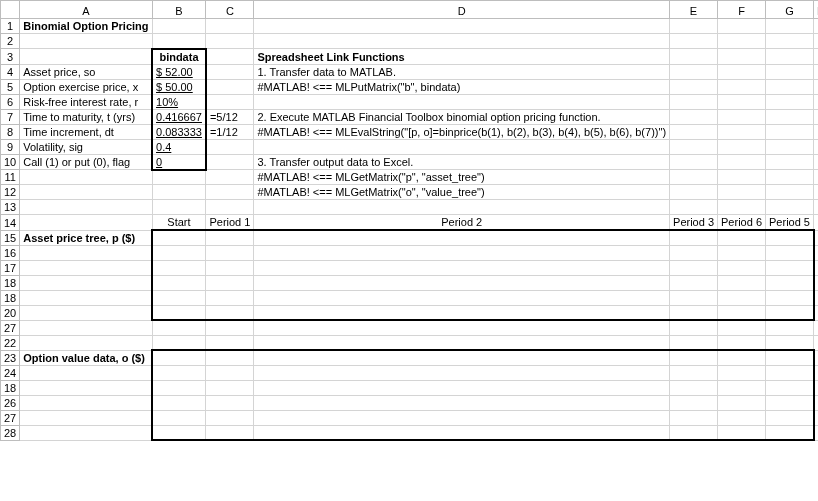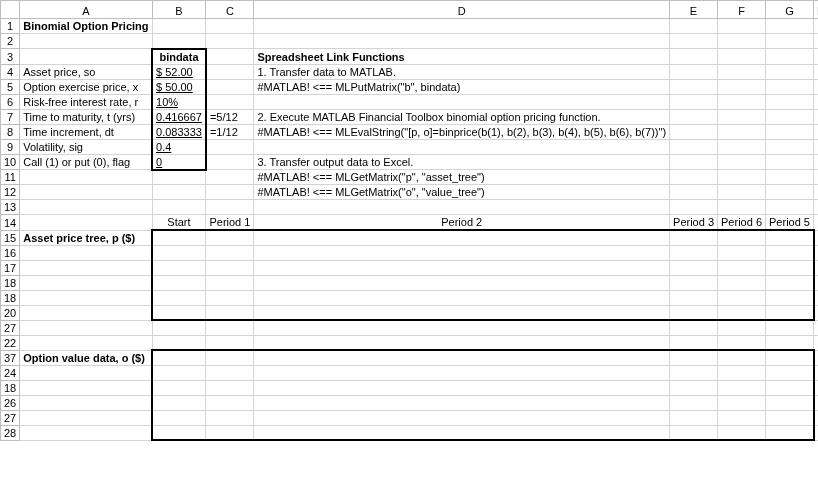--- a/index.html
+++ b/index.html
@@ -332,21 +332,21 @@
         <td></td>
         <td></td>
         <td></td>
         <td></td>
         <td></td>
         <td></td>
         <td></td>
       </tr>
 
     <tr>
-      <td class="rowhdr">37</td>
+      <td class="rowhdr">23</td>
       <td class="bold">Option value data, o ($)</td>
       <td class="bl bt"></td>
         <td class="bt"></td>
         <td class="bt"></td>
         <td class="bt"></td>
         <td class="bt"></td>
         <td class="bt br"></td>
       <td></td>
     </tr>
     <tr>

